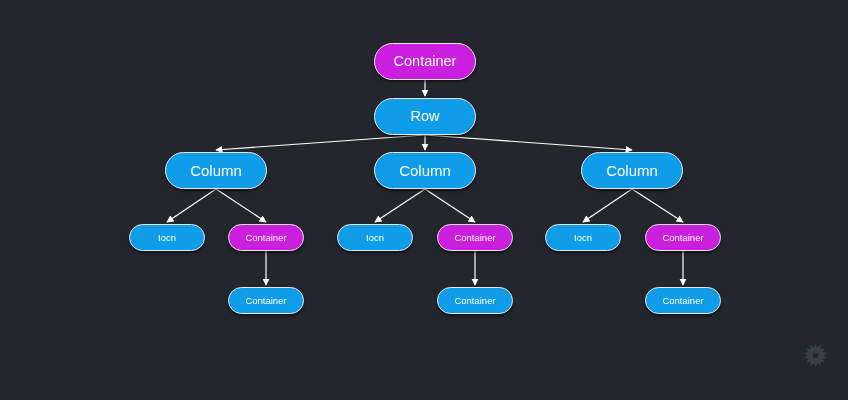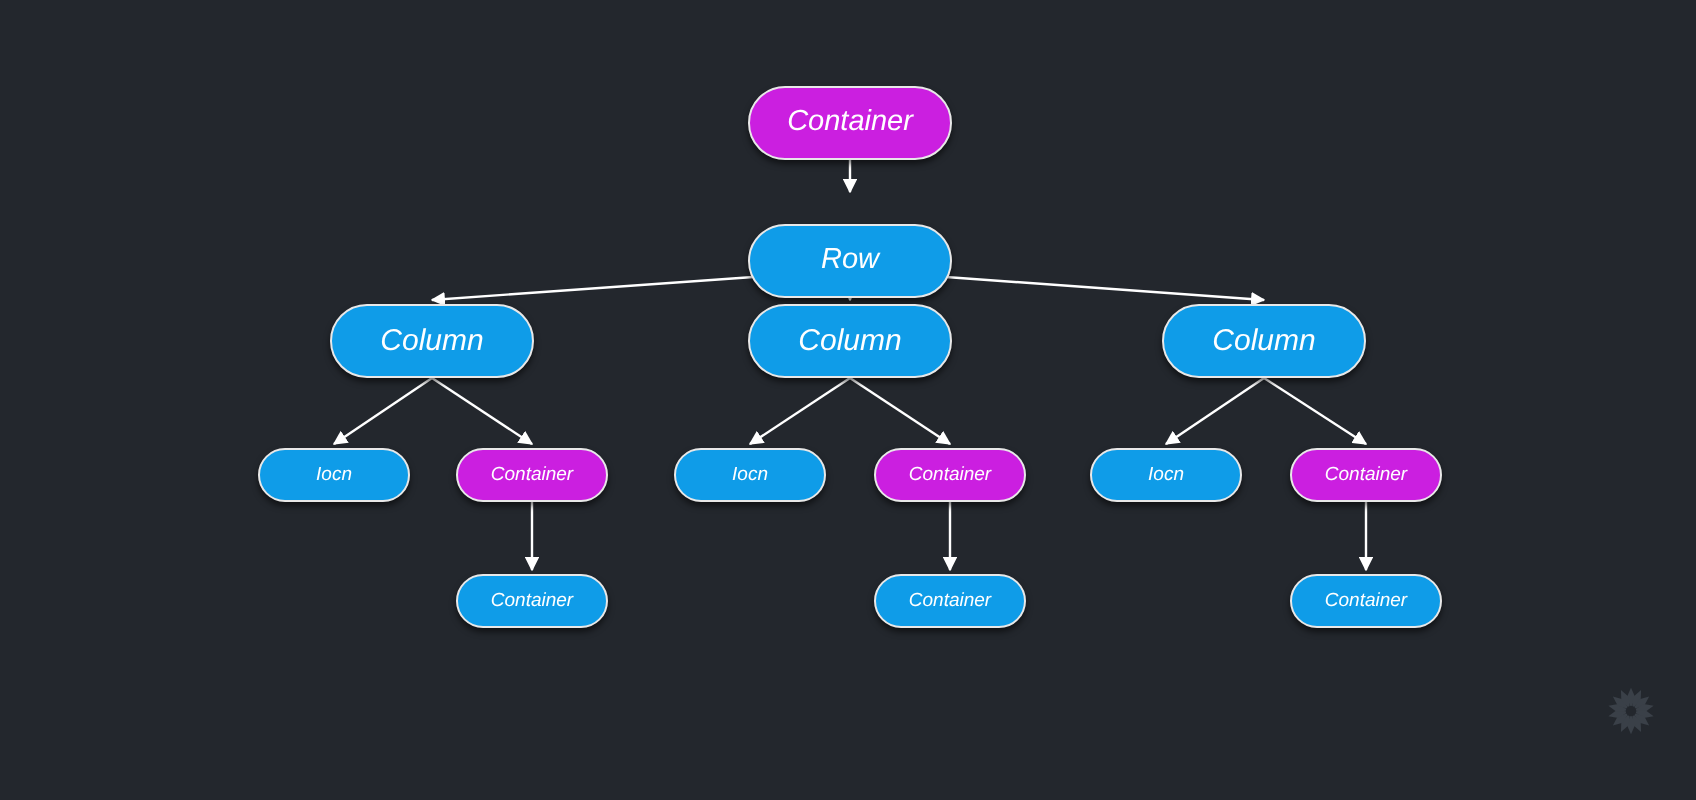--- a/index.html
+++ b/index.html
@@ -2,21 +2,21 @@
 <html><head>
 <meta charset="utf-8">
 <style>
   * { margin:0; padding:0; box-sizing:border-box; }
   html, body { width:848px; height:400px; overflow:hidden; }
   body {
     background:#23272d;
     font-family:"Liberation Sans", sans-serif;
     position:relative;
   }
-  #stage { position:absolute; inset:0; width:848px; height:400px;font-style:italic; }
+  #stage { position:absolute; inset:0; width:848px; height:400px; }
   #edges { position:absolute; inset:0; width:848px; height:400px; pointer-events:none; }
 
   .node {
     position:absolute;
     display:flex;
     align-items:center;
     justify-content:center;
     border-radius:999px;
     border:1.6px solid #e8e8e8;
     color:#ffffff;
@@ -76,21 +76,21 @@
         <line x1="632" y1="189" x2="583" y2="222"></line>
         <line x1="632" y1="189" x2="683" y2="222"></line>
         <line x1="683" y1="251" x2="683" y2="285"></line>
       </g>
   </svg>
 
   <div id="node-layer">
       <div class="node magenta size-lg" style="left: 374px; top: 43px;">
         <span>Container</span>
       </div>
-      <div class="node blue size-lg" style="left: 374px; top: 112px;">
+      <div class="node blue size-lg" style="left: 374px; top: 98px;">
         <span>Row</span>
       </div>
       <div class="node blue size-md" style="left: 165px; top: 152px;">
         <span>Column</span>
       </div>
       <div class="node blue size-md" style="left: 374px; top: 152px;">
         <span>Column</span>
       </div>
       <div class="node blue size-md" style="left: 581px; top: 152px;">
         <span>Column</span>

